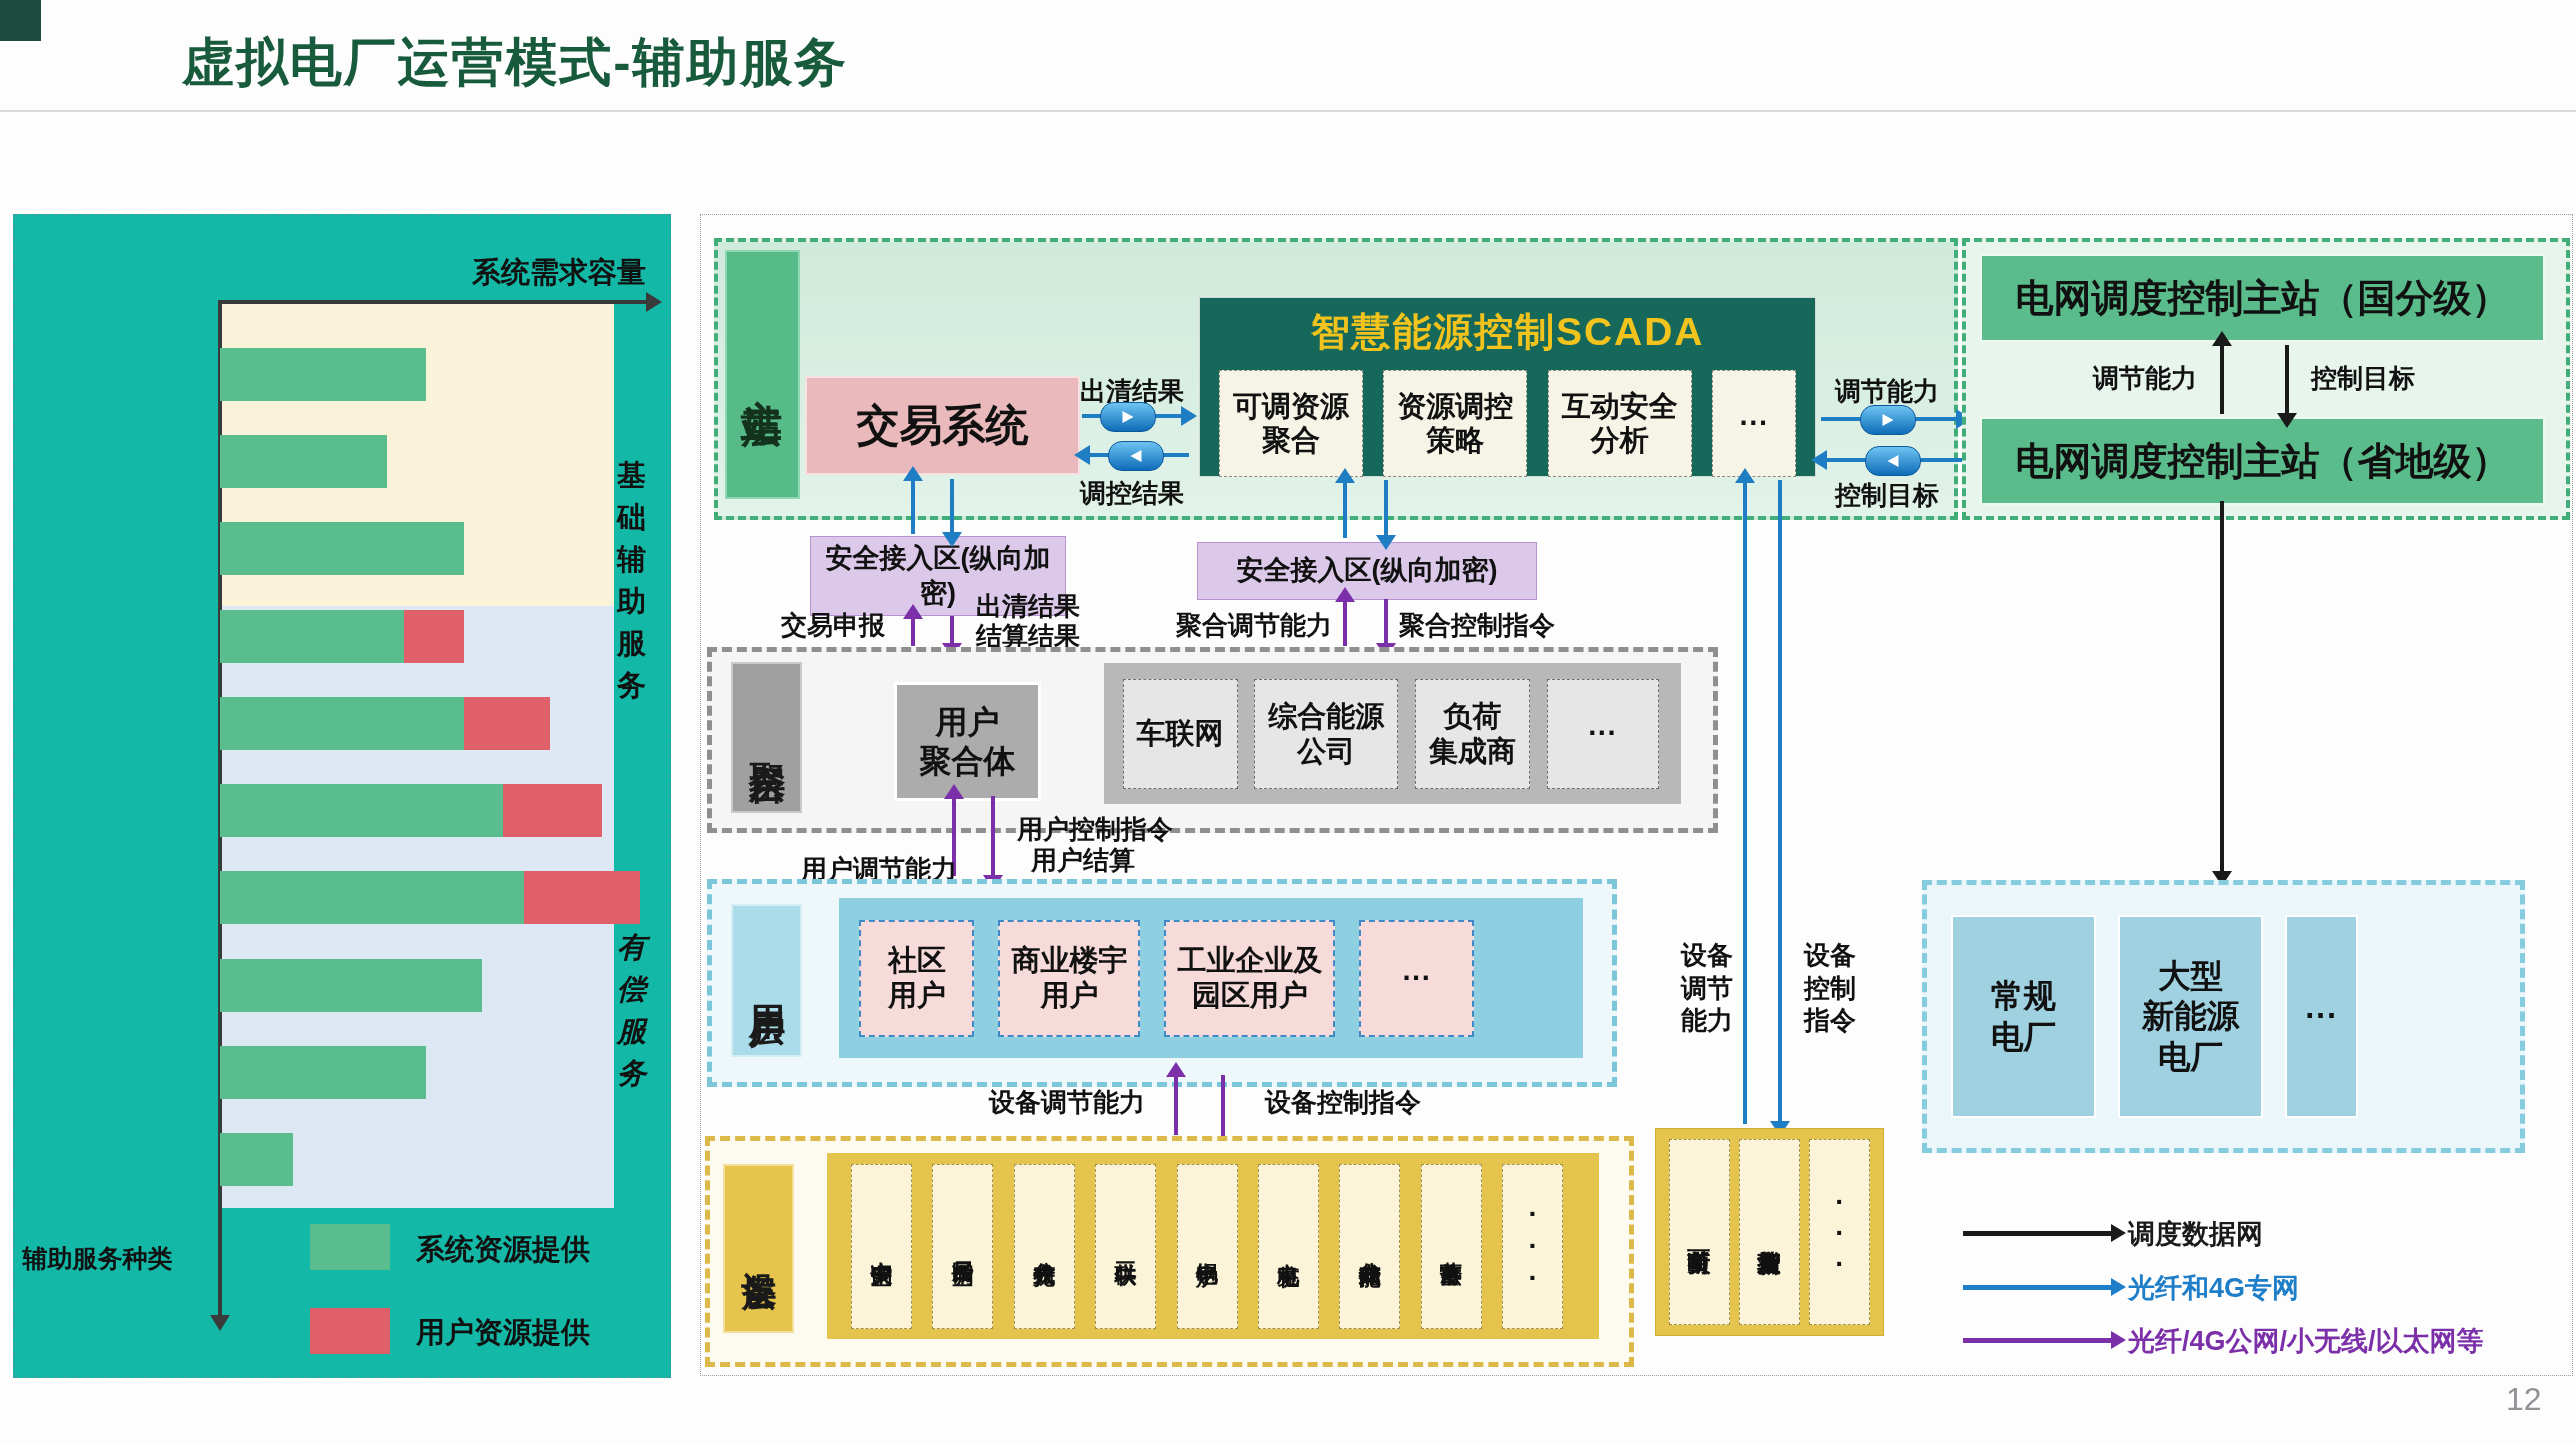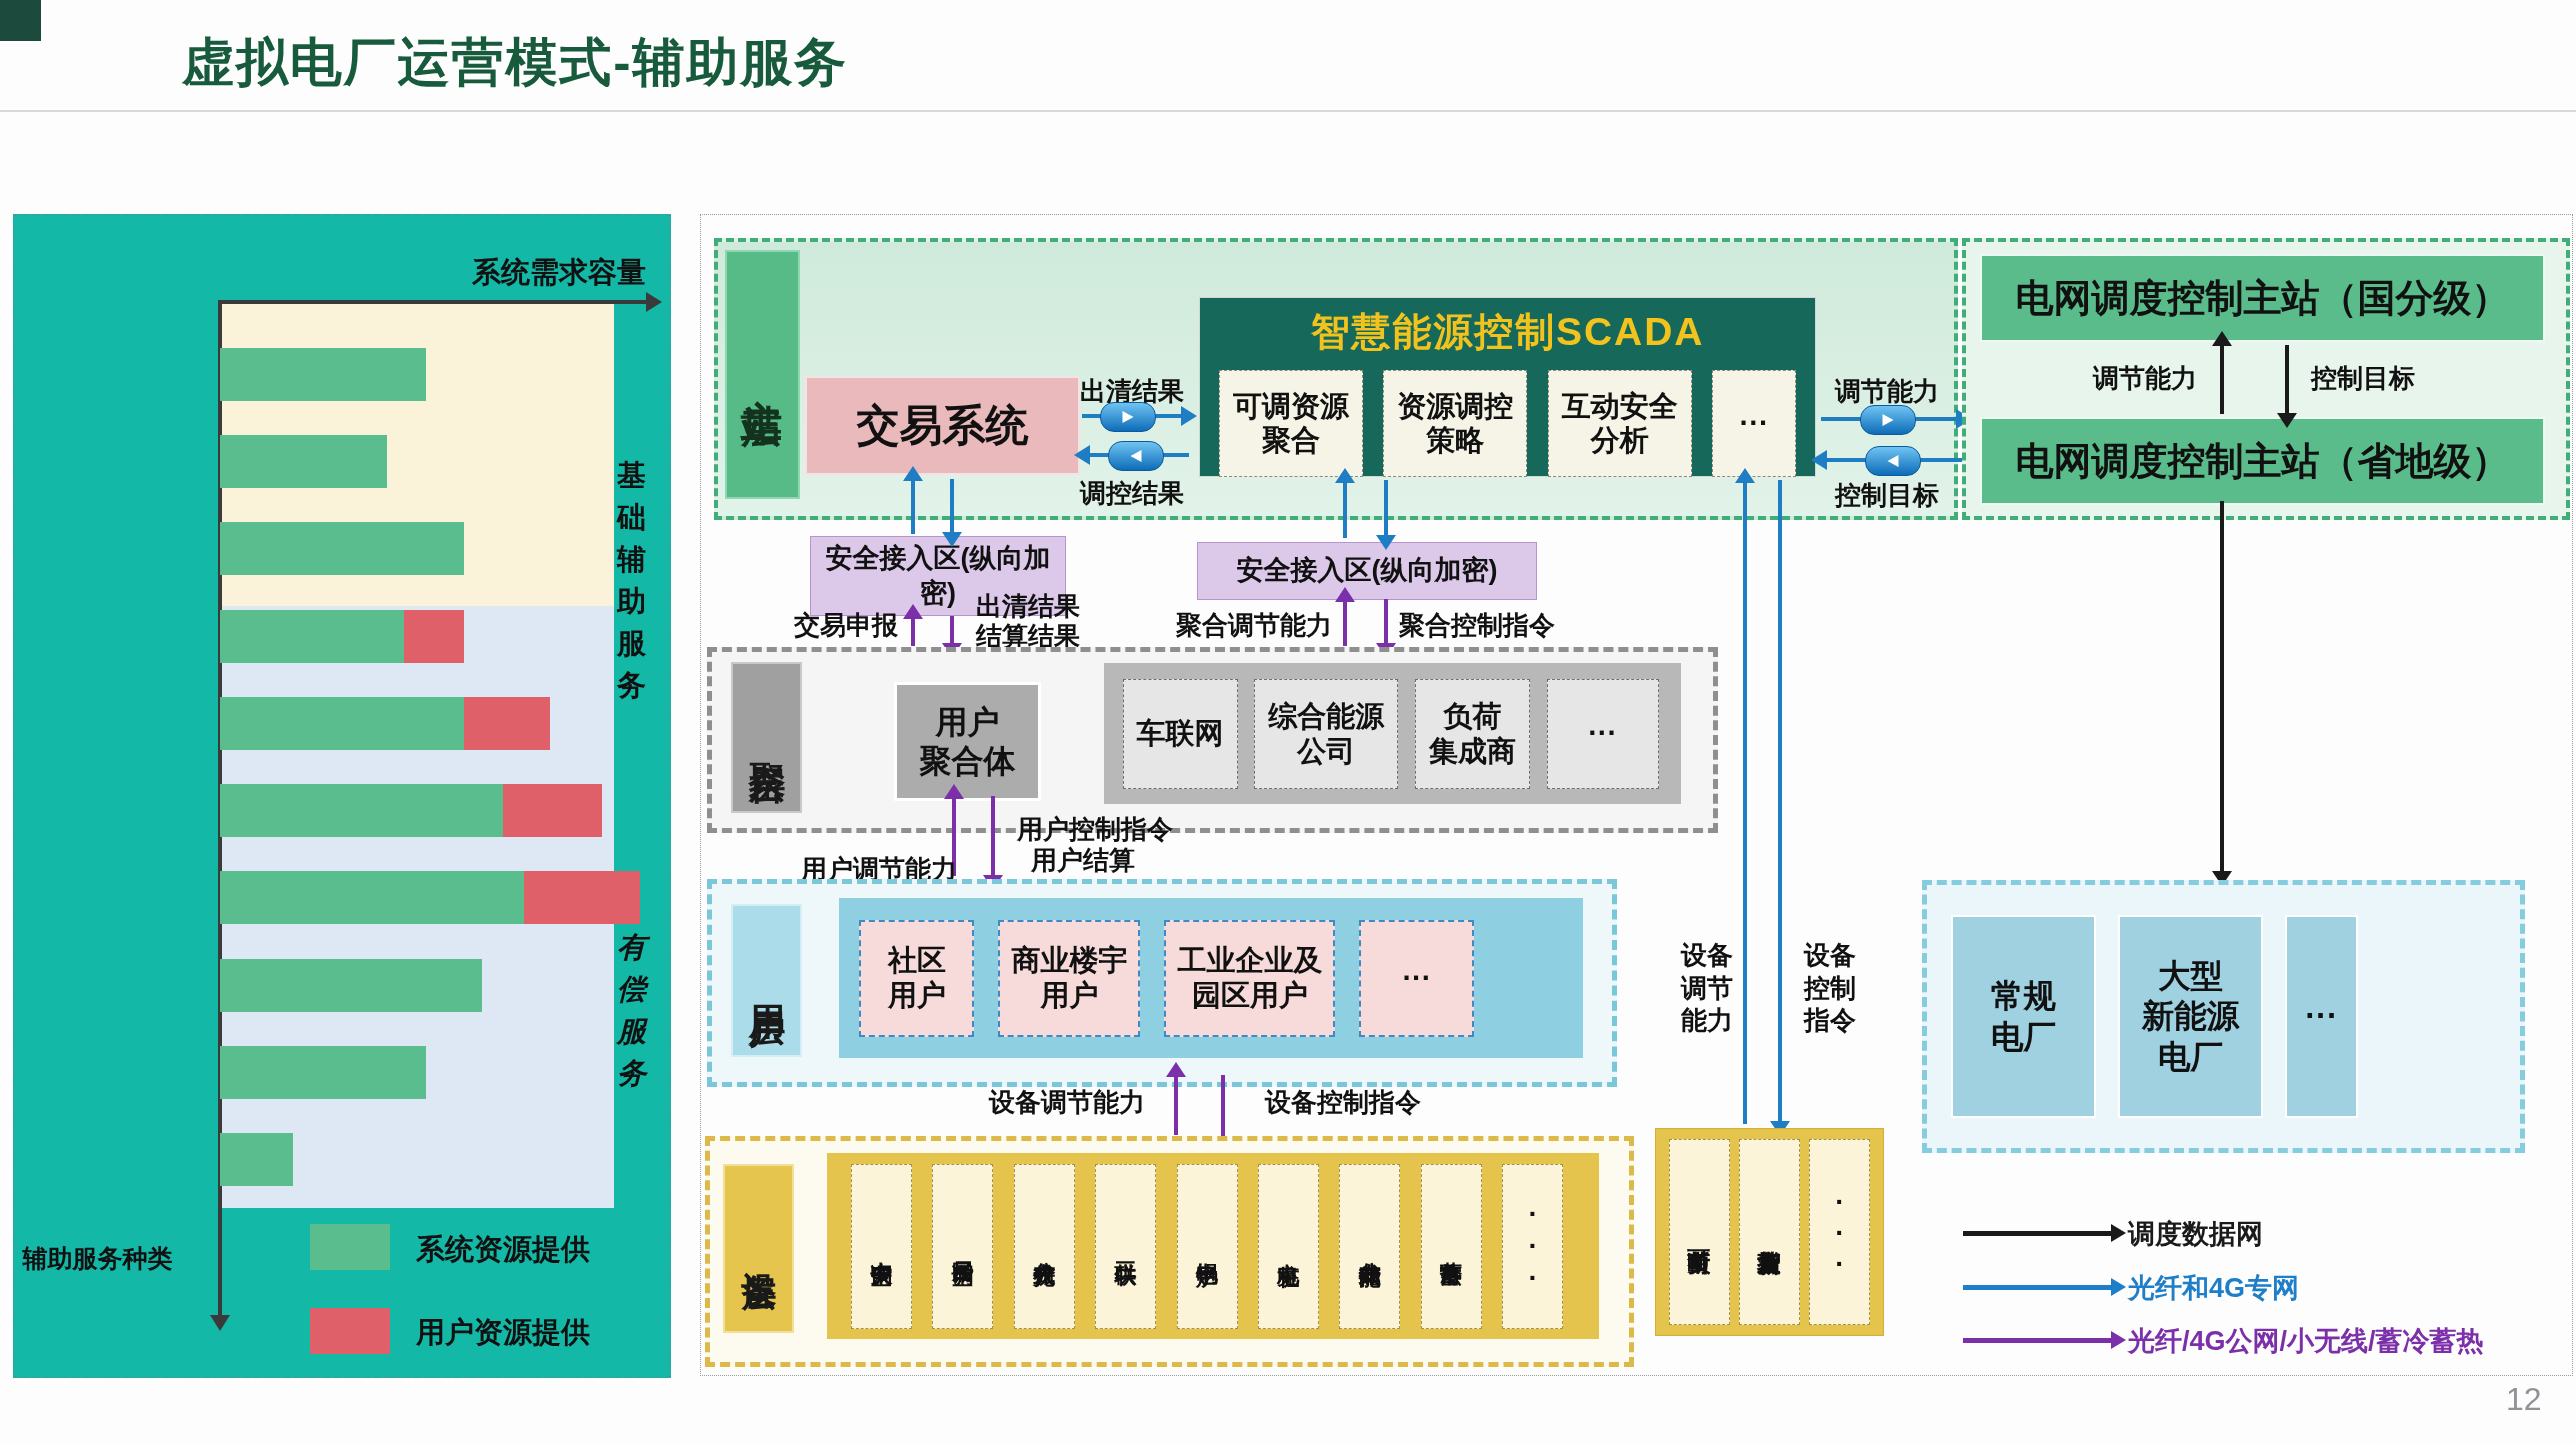--- a/index.html
+++ b/index.html
@@ -259,21 +259,21 @@
     <div class="abs seczone" style="left:109px;top:321px;width:254px;height:78px;">安全接入区(纵向加密)</div>
     <div class="abs seczone" style="left:496px;top:327px;width:338px;height:56px;">安全接入区(纵向加密)</div>
 
     <div class="abs vline blue ah-t" style="left:210px;top:265px;height:54px;"></div>
     <div class="abs vline blue ah-b" style="left:249px;top:264px;height:54px;"></div>
 
     <div class="abs vline blue ah-t" style="left:642px;top:267px;height:56px;"></div>
     <div class="abs vline blue ah-b" style="left:683px;top:265px;height:56px;"></div>
 
     <div class="abs vline purple ah-t" style="left:210px;top:403px;height:28px;"></div>
-    <div class="abs flbl" style="left:93px;top:394px;">交易申报</div>
+    <div class="abs flbl" style="left:80px;top:394px;">交易申报</div>
     <div class="abs vline purple ah-b" style="left:249px;top:401px;height:28px;"></div>
     <div class="abs flbl" style="left:275px;top:375px;">出清结果</div>
     <div class="abs flbl" style="left:275px;top:405px;">结算结果</div>
 
     <div class="abs vline purple ah-t" style="left:642px;top:386px;height:45px;"></div>
     <div class="abs flbl" style="left:475px;top:394px;">聚合调节能力</div>
     <div class="abs vline purple ah-b" style="left:683px;top:384px;height:45px;"></div>
     <div class="abs flbl" style="left:698px;top:394px;">聚合控制指令</div>
 
     <div class="abs" id="agglayer"></div>
@@ -383,18 +383,18 @@
         <div class="netrow" style="left: 1262px; top: 1001px; --c: #1a1a1a;">
           <span class="netline"></span>
           <span class="netlabel">调度数据网</span>
         </div>
         <div class="netrow" style="left: 1262px; top: 1055px; --c: #1e7ec8;">
           <span class="netline"></span>
           <span class="netlabel">光纤和4G专网</span>
         </div>
         <div class="netrow" style="left: 1262px; top: 1108px; --c: #7b2fa8;">
           <span class="netline"></span>
-          <span class="netlabel">光纤/4G公网/小无线/蓄冷蓄热</span>
+          <span class="netlabel">光纤/4G公网/小无线/以太网等</span>
         </div>
       </div>
   </div>
 </div>
 
 
 </body></html>

